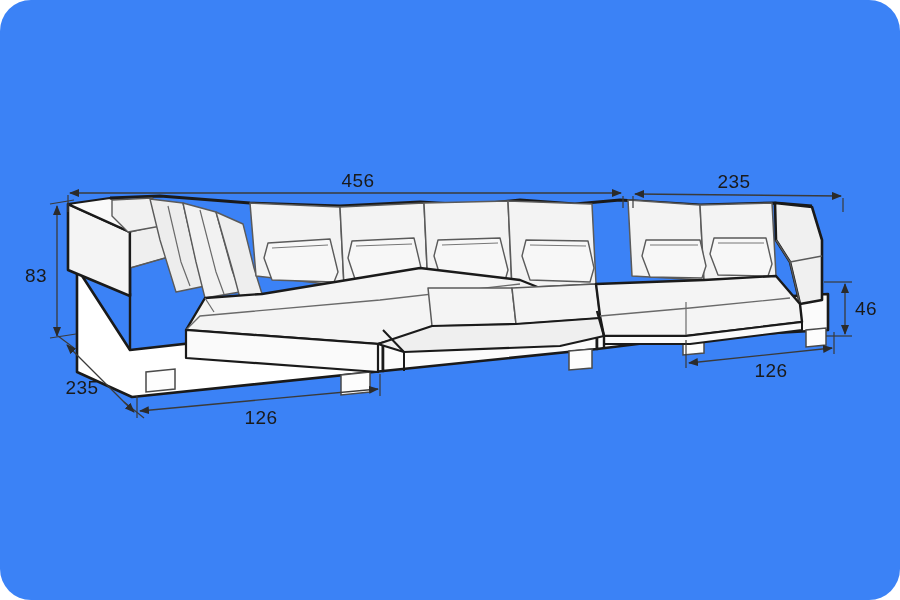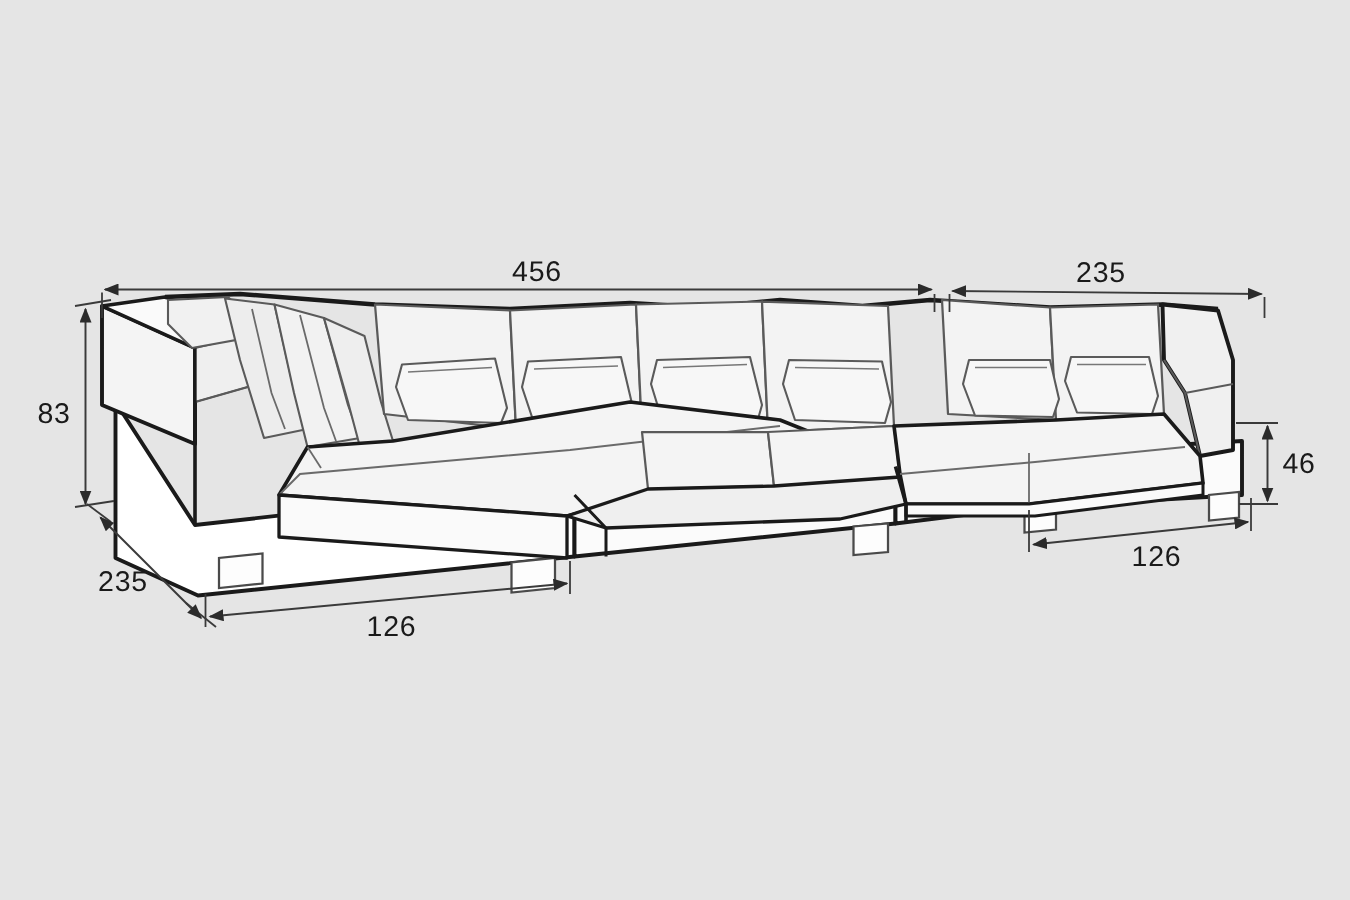--- a/index.html
+++ b/index.html
@@ -11,21 +11,22 @@
   body {
     width: 900px;
     height: 600px;
     overflow: hidden;
     font-family: "Liberation Sans", sans-serif;
   }
   #stage {
     position: relative;
     width: 900px;
     height: 600px;
-    background: #e5e5e5;
+    background: #3b82f6;
+    border-radius: 31px;
   }
   #drawing {
     position: absolute;
     left: 0;
     top: 0;
     width: 900px;
     height: 600px;
     display: block;
   }
   .dim-text {

